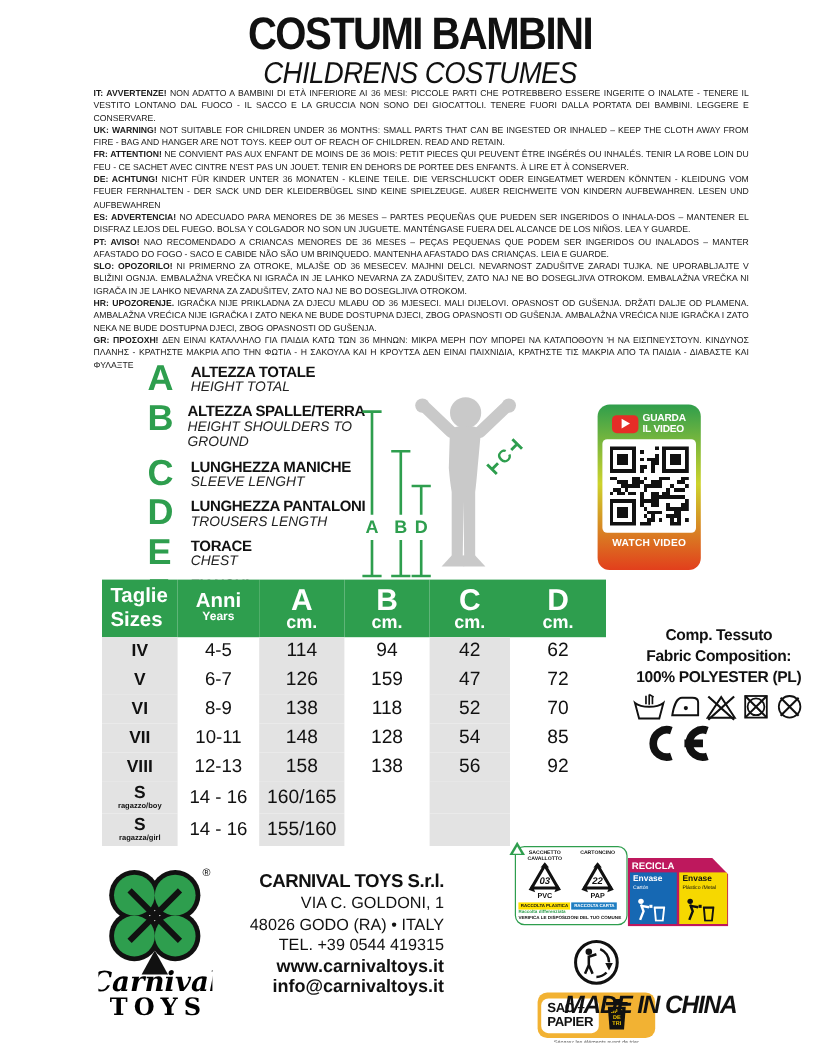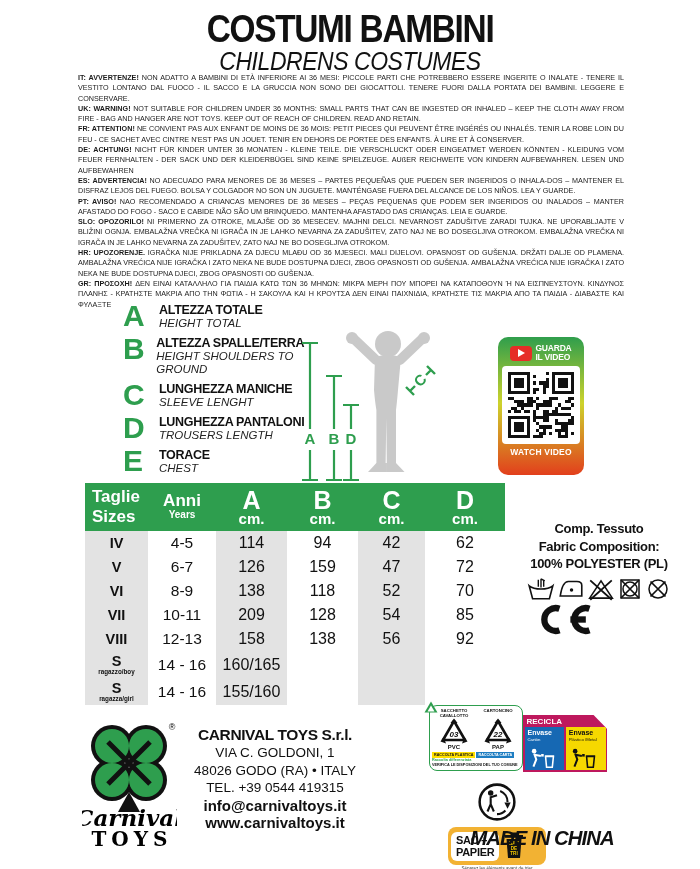--- a/index.html
+++ b/index.html
@@ -58,21 +58,21 @@
   .r-std td{height:24px;} .srow td{height:27px;}
 
   
   .comp{position:absolute;left:500px;top:520px;width:198px;text-align:center;}
   .comp-line{font-size:13px;font-weight:700;line-height:17.5px;letter-spacing:-0.3px;}
   .care-row{margin-top:4px;display:flex;justify-content:center;align-items:center;gap:2px;}
   .ce{position:absolute;left:534px;top:602px;}
 
   
   .logo-svg{position:absolute;left:82px;top:718px;}
-  .address{position:absolute;left:180px;top:726px;width:190px;text-align:center;}
+  .address{position:absolute;left:180px;top:726px;width:190px;text-align:right;}
   .company-name{font-size:15.5px;font-weight:700;letter-spacing:-0.4px;line-height:18px;}
   .company-line{font-size:13.5px;line-height:17.5px;}
   .company-web{font-size:15px;font-weight:700;line-height:17.5px;}
 
   
   .eco-box{position:absolute;left:429px;top:705px;width:94px;border:1.5px solid #2E9E4E;
            border-radius:8px;box-sizing:border-box;padding:2px 2px 2px 2px;background:#fff;}
   .eco-corner{position:absolute;left:-7px;top:-6px;}
   .eco-cols{display:flex;}
   .eco-col{width:50%;text-align:center;}
@@ -399,21 +399,21 @@
           <td class="c2 gray cell-num">138</td>
           <td class="c3 cell-num">118</td>
           <td class="c4 gray cell-num">52</td>
           <td class="c5 cell-num">70</td>
         </tr>
         <tr class="r-std">
           <td class="c0 gray">
             <div class="cell-size">VII</div>
           </td>
           <td class="c1 years">10-11</td>
-          <td class="c2 gray cell-num">209</td>
+          <td class="c2 gray cell-num">148</td>
           <td class="c3 cell-num">128</td>
           <td class="c4 gray cell-num">54</td>
           <td class="c5 cell-num">85</td>
         </tr>
         <tr class="r-std">
           <td class="c0 gray">
             <div class="cell-size">VIII</div>
           </td>
           <td class="c1 years">12-13</td>
           <td class="c2 gray cell-num">158</td>
@@ -497,22 +497,22 @@
     <text x="90" y="12" font-size="9" font-family="Liberation Sans, sans-serif" text-anchor="middle">®</text>
     <text x="47" y="108" font-size="23" font-style="italic" font-weight="bold" text-anchor="middle" font-family="DejaVu Serif, serif">Carnival</text>
     <text x="50" y="128" font-size="20" font-weight="bold" text-anchor="middle" letter-spacing="5" font-family="DejaVu Serif, serif">TOYS</text>
   </svg>
 
   <div class="address">
     <div class="company-name">CARNIVAL TOYS S.r.l.</div>
     <div class="company-line">VIA C. GOLDONI, 1</div>
     <div class="company-line">48026 GODO (RA) • ITALY</div>
     <div class="company-line">TEL. +39 0544 419315</div>
+    <div class="company-web">www.carnivaltoys.it</div>
     <div class="company-web">info@carnivaltoys.it</div>
-    <div class="company-web">www.carnivaltoys.it</div>
   </div>
 
   <div class="eco-box">
     <svg class="eco-corner" width="16" height="16" viewBox="0 0 16 16">
       <path d="M8,1.5 L14.5,12.5 H1.5 Z" fill="#2E9E4E"></path>
       <path d="M8,5.5 L11.5,11.5 H4.5 Z" fill="#fff"></path>
     </svg>
     <div class="eco-cols">
       <div class="eco-col">
         <div class="eco-title">

